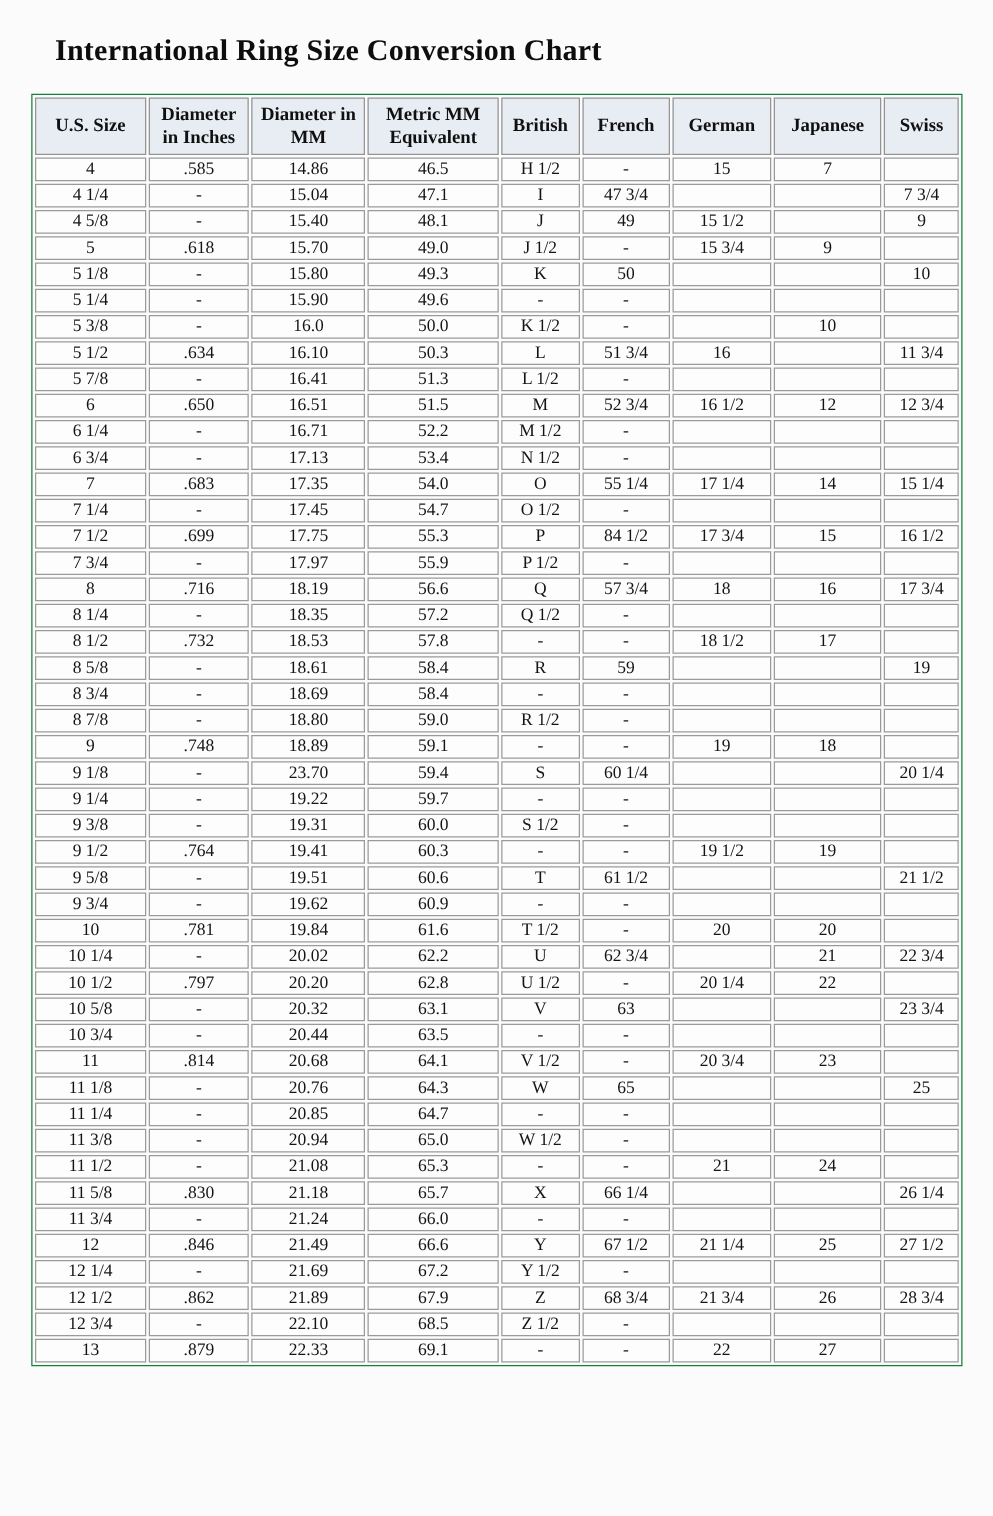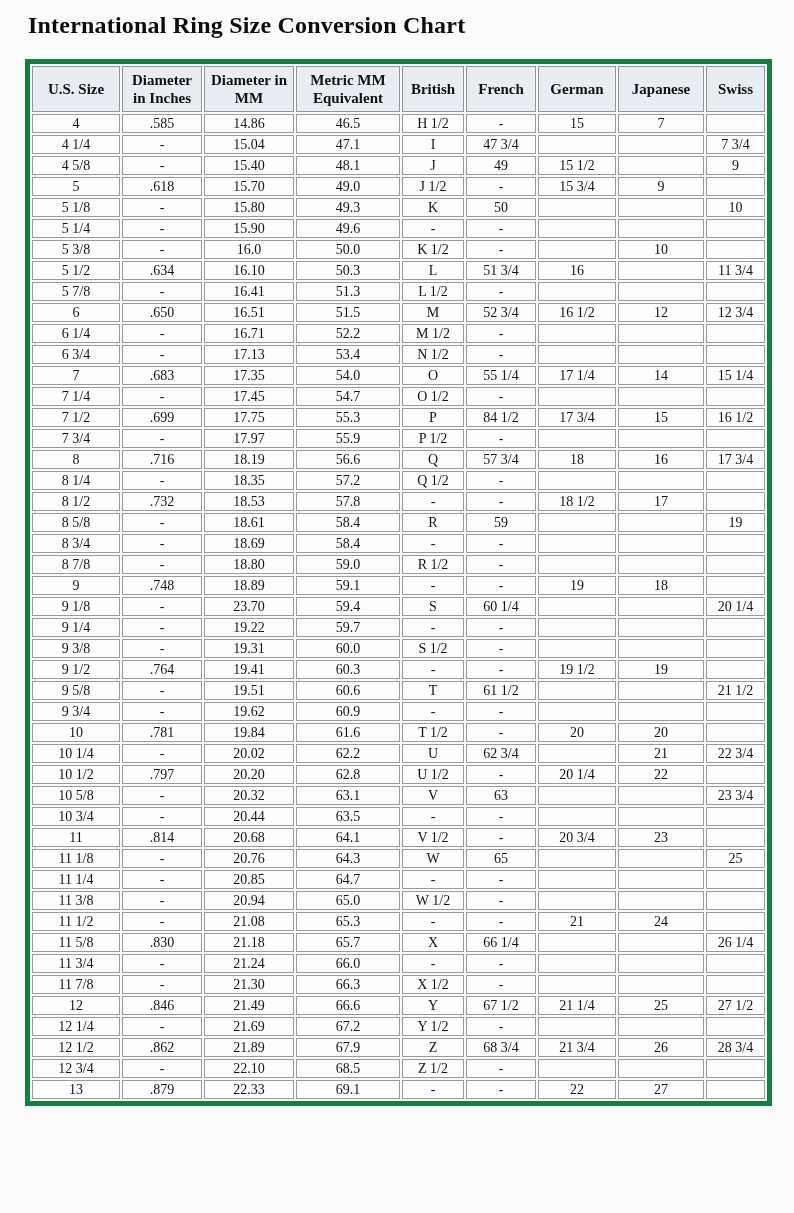--- a/index.html
+++ b/index.html
@@ -12,30 +12,30 @@
   .page {
     width: 794px;
     height: 1213px;
     box-sizing: border-box;
     background: #fbfbfb;
     overflow: hidden;
   }
   h1.title {
     font-size: 24px;
     font-weight: bold;
-    margin: 0;
+    margin: 16px;
     padding: 12px 0 0 28px;
     letter-spacing: 0.2px;
     color: #0d0d0d;
   }
   table.ring-table {
     margin: 20px 0 0 25px;
     border-collapse: separate;
     border-spacing: 2px;
-    border: 5px solid #15803d;
+    border: 1px solid #15803d;
     table-layout: fixed;
     width: 745px;
     background: #fbfbfb;
   }
   table.ring-table th {
     background: #e7edf3;
     border: 1px solid #949494;
     font-size: 15px;
     font-weight: bold;
     text-align: center;
@@ -546,31 +546,20 @@
           <td>-</td>
           <td>21.24</td>
           <td>66.0</td>
           <td>-</td>
           <td>-</td>
           <td></td>
           <td></td>
           <td></td>
         </tr>
         <tr>
-          <td>11 7/8</td>
-          <td>-</td>
-          <td>21.30</td>
-          <td>66.3</td>
-          <td>X 1/2</td>
-          <td>-</td>
-          <td></td>
-          <td></td>
-          <td></td>
-        </tr>
-        <tr>
           <td>12</td>
           <td>.846</td>
           <td>21.49</td>
           <td>66.6</td>
           <td>Y</td>
           <td>67 1/2</td>
           <td>21 1/4</td>
           <td>25</td>
           <td>27 1/2</td>
         </tr>

